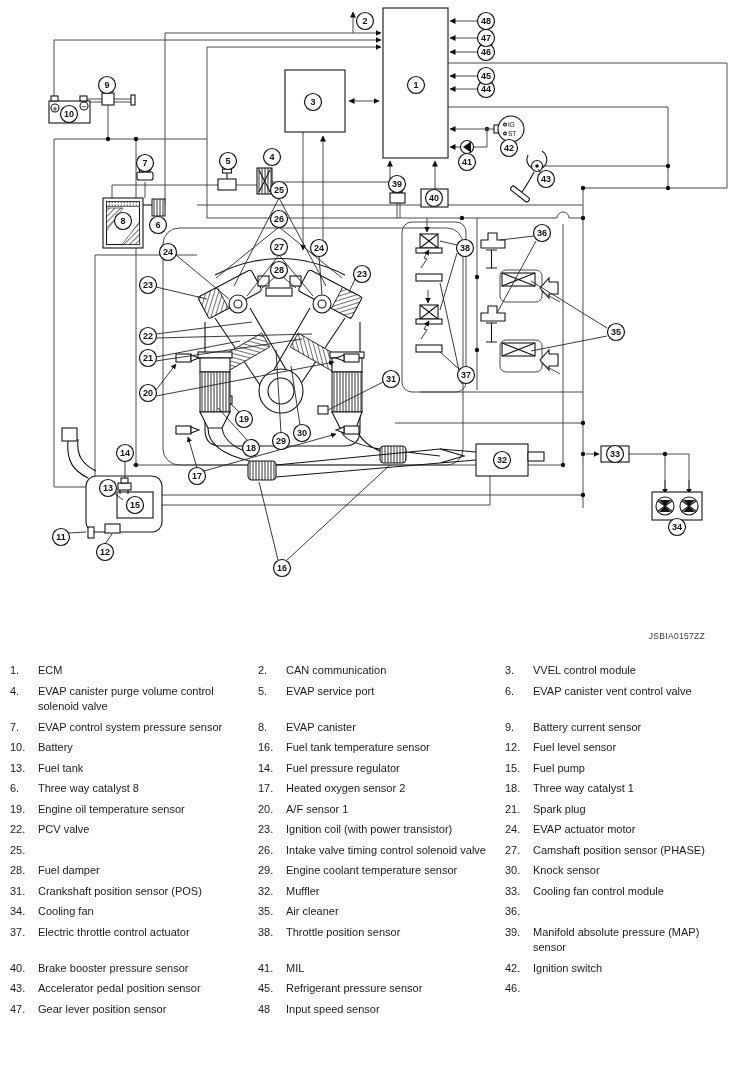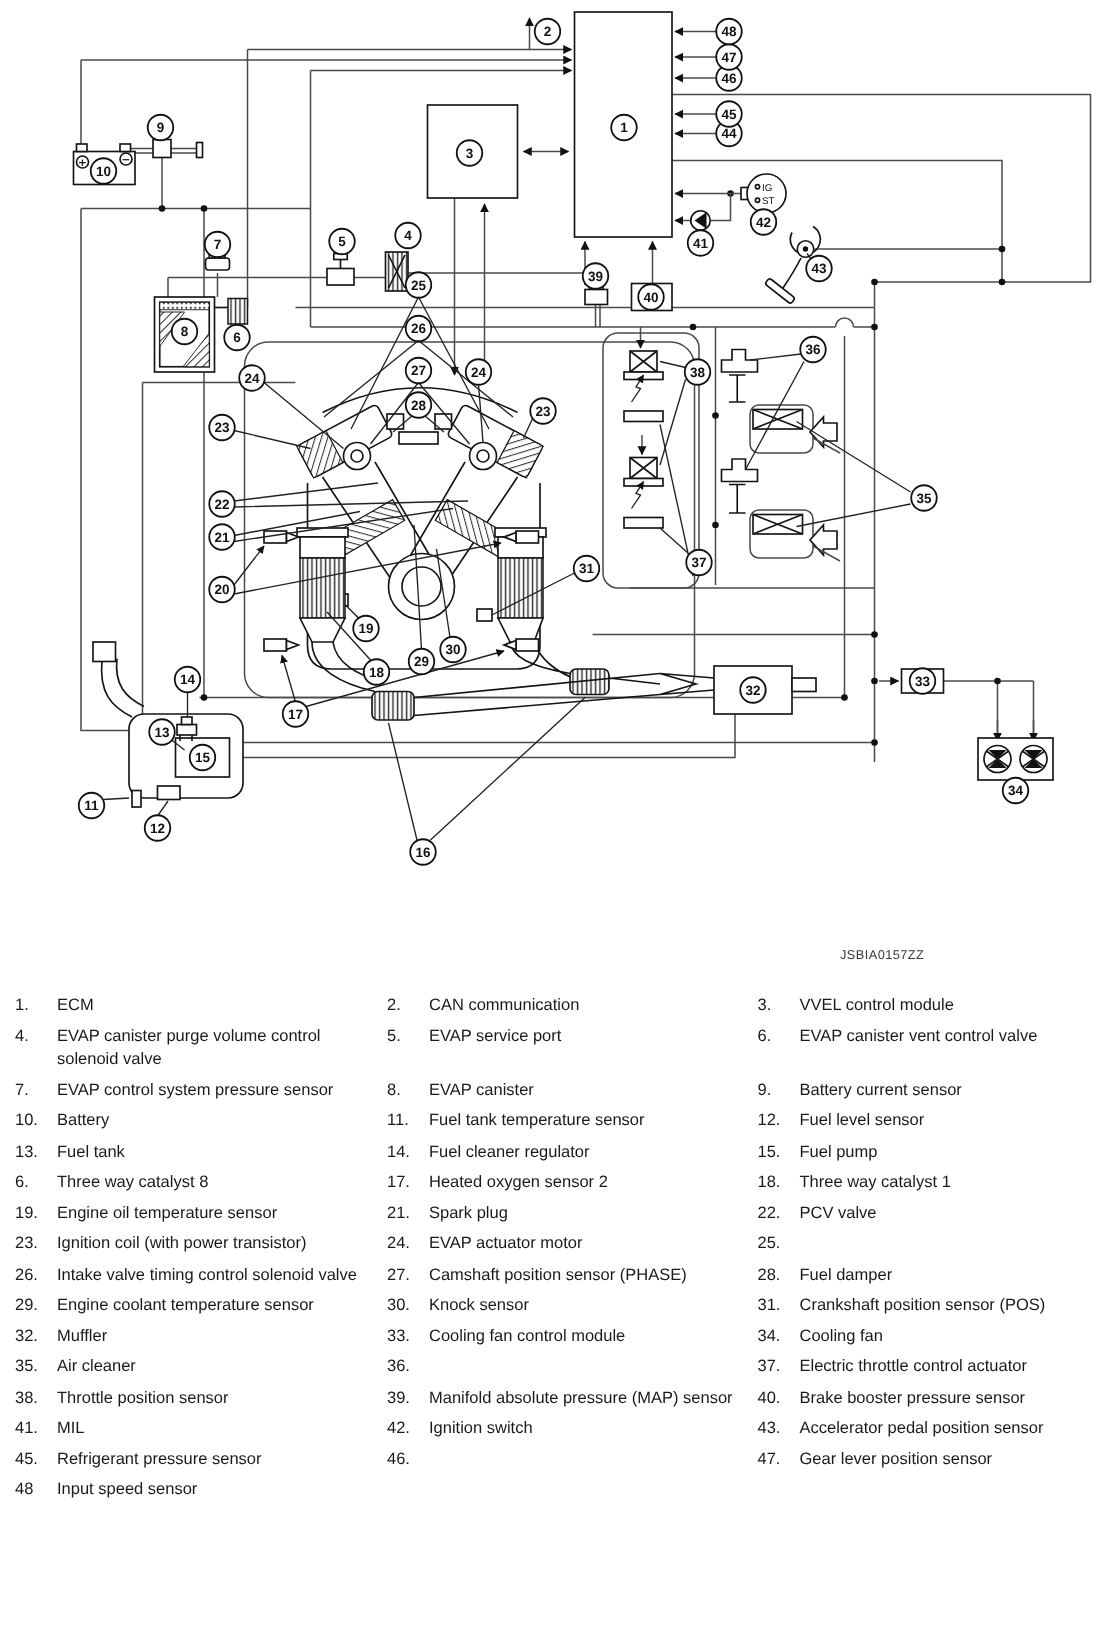--- a/index.html
+++ b/index.html
@@ -1,19 +1,19 @@
 <!DOCTYPE html>
 <html><head>
 <meta charset="utf-8">
 <style>
   html,body{margin:0;padding:0;background:#fff;}
   body{width:746px;height:1084px;position:relative;font-family:"Liberation Sans",sans-serif;color:#1a1a1a;}
   .diagram-wrap{position:absolute;left:0;top:0;width:746px;height:656px;}
   svg{display:block;}
-  .watermark{position:absolute;left:560px;top:631px;width:145px;text-align:left;font-size:8.5px;color:#3a3a3a;letter-spacing:.3px;}
+  .watermark{position:absolute;left:560px;top:631px;width:145px;text-align:right;font-size:8.5px;color:#3a3a3a;letter-spacing:.3px;}
   .legend{position:absolute;left:10px;top:663px;width:730px;display:grid;grid-template-columns:248px 247px 1fr;column-gap:0;row-gap:5px;font-size:11px;line-height:15.5px;}
   .li{display:flex;align-items:flex-start;}
   .li .num{flex:0 0 28px;}
   .li .txt{flex:1;padding-right:14px;}
   
   .hl{stroke:#4a4a4a;stroke-width:1;fill:none;}           
   .cl{stroke:#141414;stroke-width:1.1;fill:none;}         
   .clw{stroke:#141414;stroke-width:1.1;fill:#fff;}
   .ld{stroke:#222;stroke-width:0.9;fill:none;}            
   .dot{fill:#111;}
@@ -618,34 +618,34 @@
     </div>
     <div class="li">
       <span class="num">9.</span>
       <span class="txt">Battery current sensor</span>
     </div>
     <div class="li">
       <span class="num">10.</span>
       <span class="txt">Battery</span>
     </div>
     <div class="li">
-      <span class="num">11.</span>
+      <span class="num">16.</span>
       <span class="txt">Fuel tank temperature sensor</span>
     </div>
     <div class="li">
       <span class="num">12.</span>
       <span class="txt">Fuel level sensor</span>
     </div>
     <div class="li">
       <span class="num">13.</span>
       <span class="txt">Fuel tank</span>
     </div>
     <div class="li">
       <span class="num">14.</span>
-      <span class="txt">Fuel cleaner regulator</span>
+      <span class="txt">Fuel pressure regulator</span>
     </div>
     <div class="li">
       <span class="num">15.</span>
       <span class="txt">Fuel pump</span>
     </div>
     <div class="li">
       <span class="num">6.</span>
       <span class="txt">Three way catalyst 8</span>
     </div>
     <div class="li">
@@ -654,20 +654,24 @@
     </div>
     <div class="li">
       <span class="num">18.</span>
       <span class="txt">Three way catalyst 1</span>
     </div>
     <div class="li">
       <span class="num">19.</span>
       <span class="txt">Engine oil temperature sensor</span>
     </div>
     <div class="li">
+      <span class="num">20.</span>
+      <span class="txt">A/F sensor 1</span>
+    </div>
+    <div class="li">
       <span class="num">21.</span>
       <span class="txt">Spark plug</span>
     </div>
     <div class="li">
       <span class="num">22.</span>
       <span class="txt">PCV valve</span>
     </div>
     <div class="li">
       <span class="num">23.</span>
       <span class="txt">Ignition coil (with power transistor)</span>

